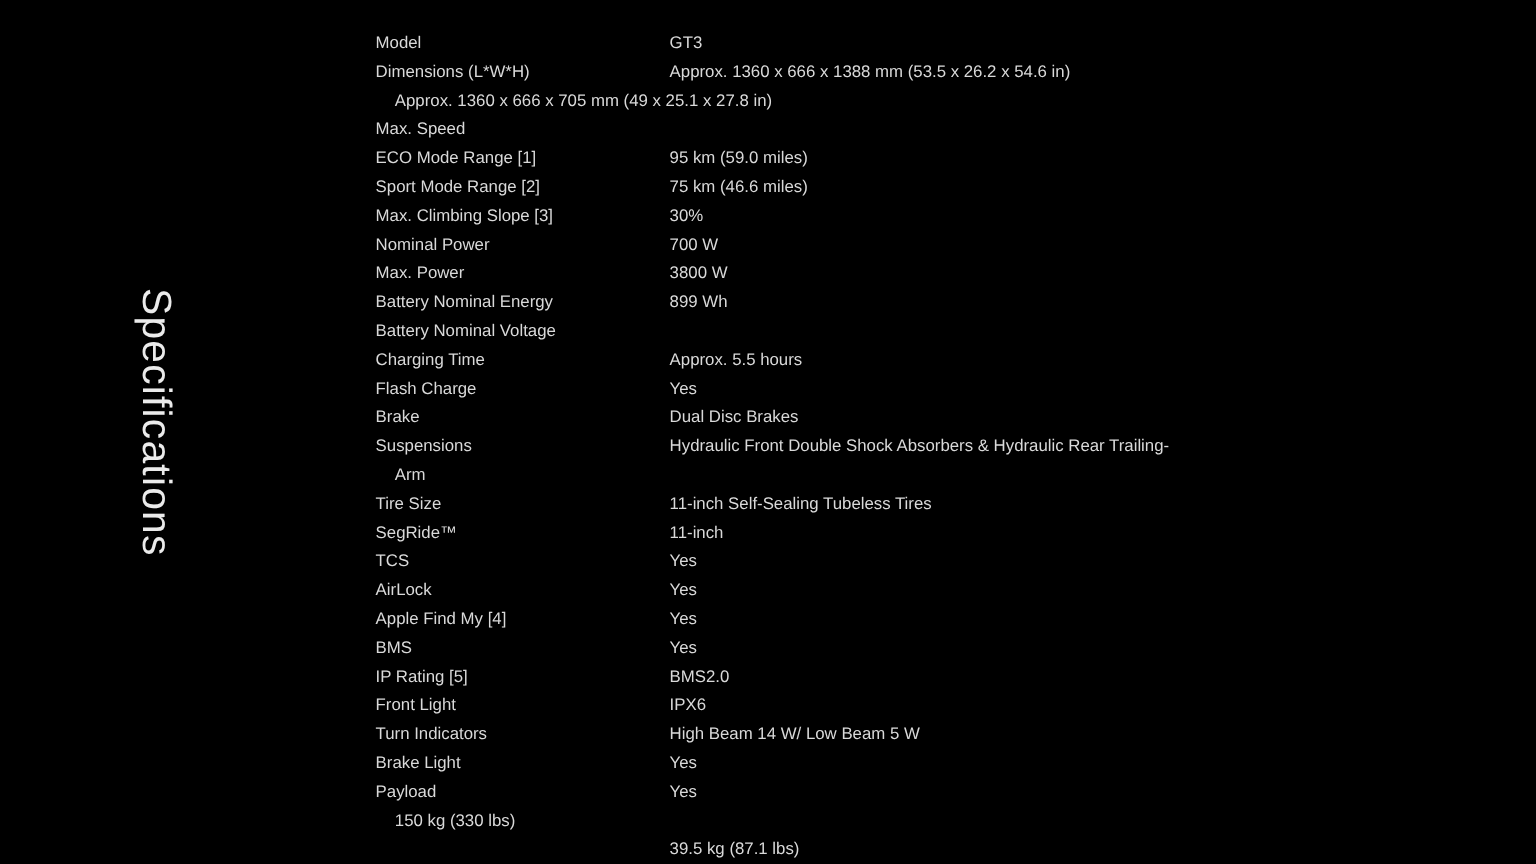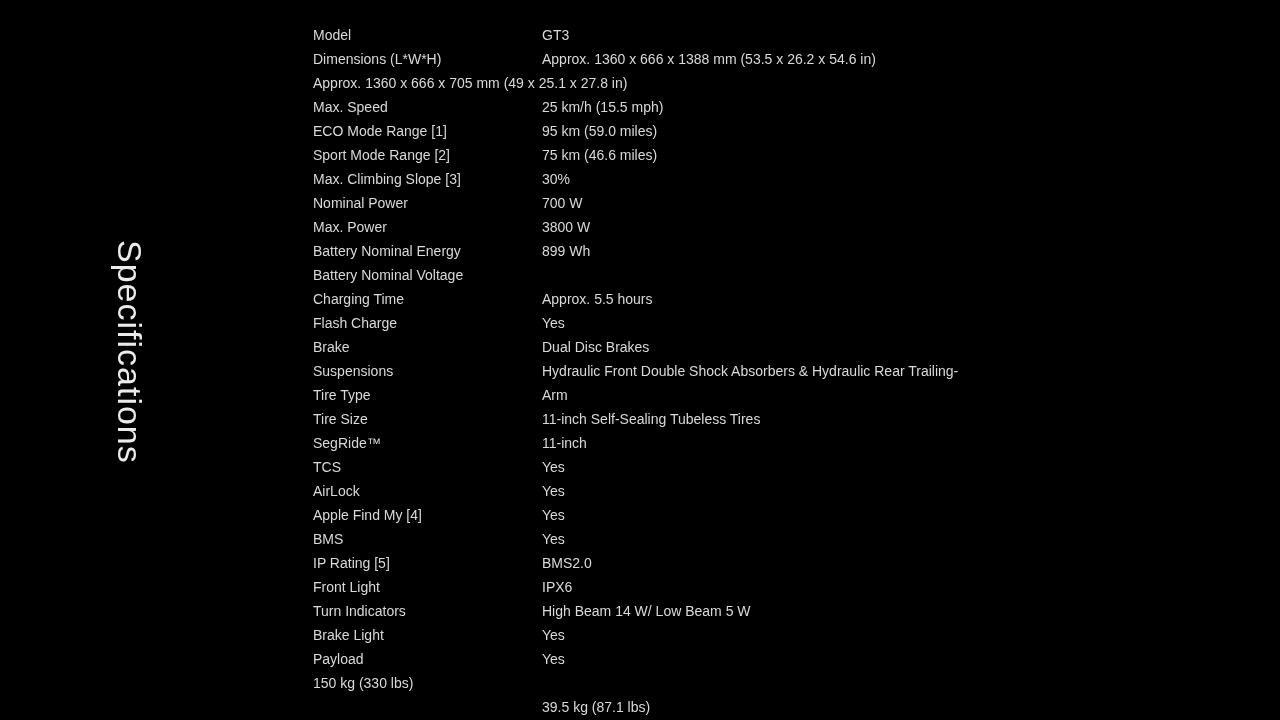--- a/index.html
+++ b/index.html
@@ -46,20 +46,21 @@
     flex: 0 0 229px;
     font-size: 14px;
     color: #d9d9d9;
     white-space: nowrap;
   }
   .spec-value {
     flex: 1;
     font-size: 14px;
     color: #d9d9d9;
     white-space: nowrap;
+    margin-left: 16px;
   }
 </style>
 </head>
 <body>
 
 <div class="page">
   <div class="vertical-heading">Specifications</div>
 
   <div class="spec-table">
       <div class="spec-row">
@@ -68,21 +69,20 @@
       </div>
       <div class="spec-row">
         <div class="spec-label">Dimensions (L*W*H)</div>
         <div class="spec-value">Approx. 1360 x 666 x 1388 mm (53.5 x 26.2 x 54.6 in)</div>
       </div>
       <div class="spec-row">
         <div class="spec-value">Approx. 1360 x 666 x 705 mm (49 x 25.1 x 27.8 in)</div>
       </div>
       <div class="spec-row">
         <div class="spec-label">Max. Speed</div>
-        <div class="spec-value">25 km/h (15.5 mph)</div>
       </div>
       <div class="spec-row">
         <div class="spec-label">ECO Mode Range [1]</div>
         <div class="spec-value">95 km (59.0 miles)</div>
       </div>
       <div class="spec-row">
         <div class="spec-label">Sport Mode Range [2]</div>
         <div class="spec-value">75 km (46.6 miles)</div>
       </div>
       <div class="spec-row">
@@ -114,21 +114,20 @@
       </div>
       <div class="spec-row">
         <div class="spec-label">Brake</div>
         <div class="spec-value">Dual Disc Brakes</div>
       </div>
       <div class="spec-row">
         <div class="spec-label">Suspensions</div>
         <div class="spec-value">Hydraulic Front Double Shock Absorbers &amp; Hydraulic Rear Trailing-</div>
       </div>
       <div class="spec-row">
-        <div class="spec-label">Tire Type</div>
         <div class="spec-value">Arm</div>
       </div>
       <div class="spec-row">
         <div class="spec-label">Tire Size</div>
         <div class="spec-value">11-inch Self-Sealing Tubeless Tires</div>
       </div>
       <div class="spec-row">
         <div class="spec-label">SegRide™</div>
         <div class="spec-value">11-inch</div>
       </div>

